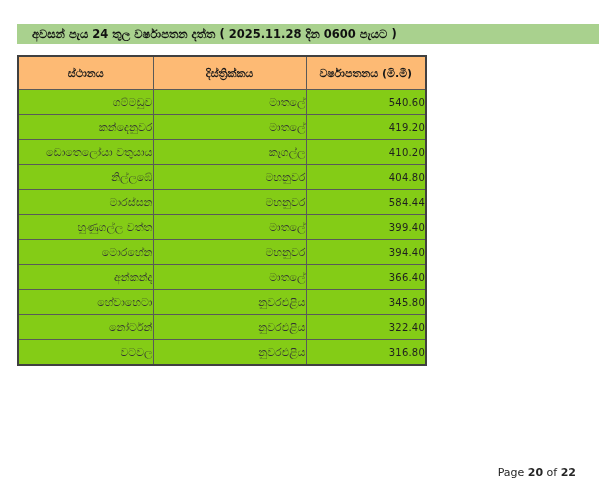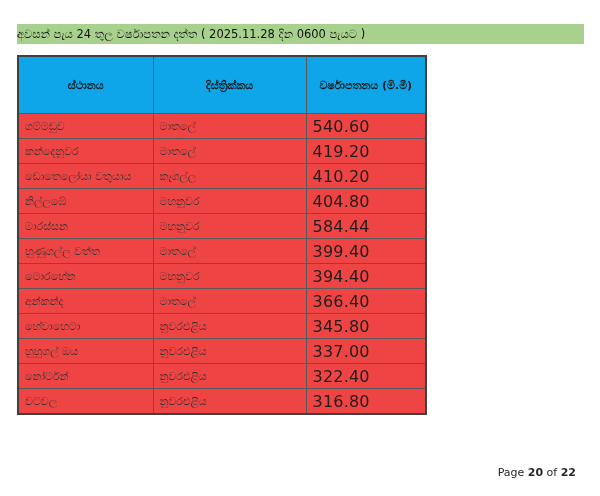--- a/index.html
+++ b/index.html
@@ -9,59 +9,59 @@
     font-family:"DejaVu Sans","Liberation Sans",sans-serif;
     position:relative;
     overflow:hidden;
   }
   .title-bar{
     position:absolute;
     left:17px;top:24px;
     width:567px;height:20px;
     background:#A9D18E;
     color:#111111;
-    font-weight:normal;
+    font-weight:bold;
     font-size:11.5px;
     line-height:20px;
-    padding-left:0;
+    padding-left:15px;
     white-space:nowrap;
     overflow:hidden;
   }
   table.rainfall{
     position:absolute;
     left:17px;top:55px;
     border-collapse:collapse;
     table-layout:fixed;
     width:408px;
     border:2px solid #404040;
   }
   table.rainfall th, table.rainfall td{
     border:1px solid #595959;
     overflow:hidden;
     white-space:nowrap;
   }
   table.rainfall th{
-    background:#0ea5e9;
+    background:#fdba74;
     height:24px;
     font-size:11px;
     font-weight:bold;
     color:#1a1a1a;
     text-align:center;
-    padding:16px 2px;
+    padding:4px 2px;
   }
   table.rainfall td{
-    background:#ef4444;
+    background:#84cc16;
     height:24px;
     font-size:11px;
     color:#333333;
-    text-align:left;
+    text-align:right;
     padding:0 0 0 6px;
   }
   table.rainfall td.num{
-    font-size:16px;
+    font-size:10px;
     color:#1f1f1f;
     letter-spacing:0.2px;
   }
   .footer{
     position:absolute;
     right:24px;top:466px;
     font-size:11px;
     color:#262626;
   }
   .footer .b{font-weight:bold;}
@@ -124,25 +124,20 @@
         <td>අන්කන්ද</td>
         <td>මාතලේ</td>
         <td class="num">366.40</td>
       </tr>
       <tr>
         <td>හේවාහෙටා</td>
         <td>නුවරඑළිය</td>
         <td class="num">345.80</td>
       </tr>
       <tr>
-        <td>හුහුගල් ඔය</td>
-        <td>නුවරඑළිය</td>
-        <td class="num">337.00</td>
-      </tr>
-      <tr>
         <td>නෝර්ටන්</td>
         <td>නුවරඑළිය</td>
         <td class="num">322.40</td>
       </tr>
       <tr>
         <td>වටවල</td>
         <td>නුවරඑළිය</td>
         <td class="num">316.80</td>
       </tr>
     </tbody>

